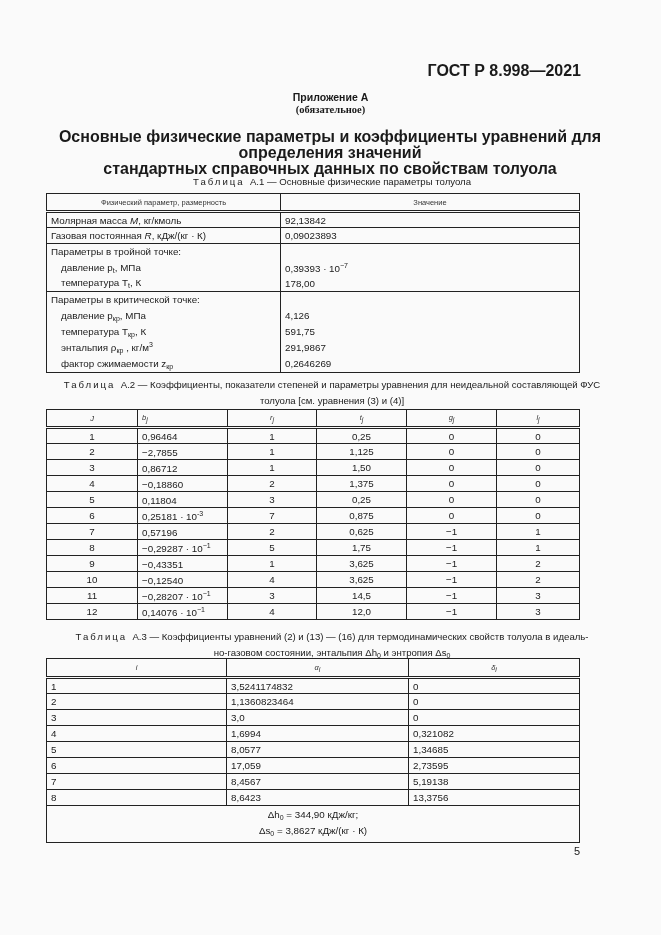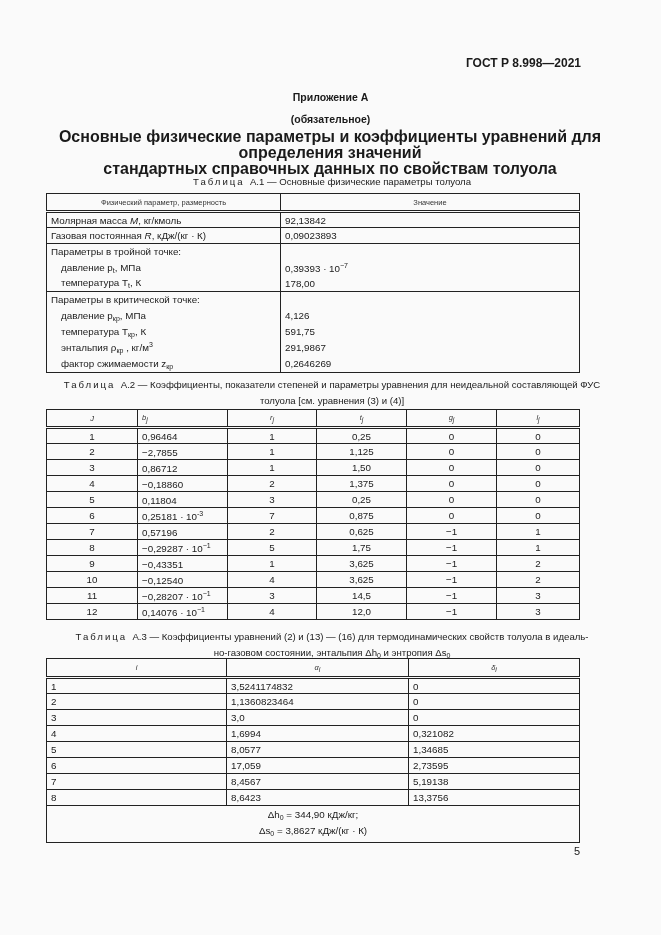--- a/index.html
+++ b/index.html
@@ -1,21 +1,21 @@
 <!DOCTYPE html>
 <html><head>
 <meta charset="utf-8">
 <style>
   html, body { margin: 0; padding: 0; }
   body {
     width: 661px; height: 935px; background: #fafafa; position: relative; overflow: hidden;
     font-family: "Liberation Sans", sans-serif; color: #1a1a1a;
   }
   .abs { position: absolute; }
-  .doc-id { right: 80px; top: 56px; font-size: 12px; font-weight: bold; }
+  .doc-id { right: 80px; top: 62px; font-size: 16px; font-weight: bold; }
   .annex { left: 0; width: 661px; text-align: center; font-weight: bold; font-size: 10.5px; }
   .main-title { left: 40px; width: 580px; text-align: center; font-weight: bold; font-size: 16px; line-height: 16px; top: 129px; }
   .caption { left: 62px; width: 540px; font-size: 9.6px; line-height: 16px; text-align: center; }
   .spaced { letter-spacing: 2px; }
   table { border-collapse: collapse; position: absolute; font-size: 9.8px; }
   td, th { border: 1px solid #222; padding: 0 4px; font-weight: normal; }
   th { font-size: 7.5px; color: #333; height: 16px; }
   thead tr { border-bottom: 3px double #222; }
   .c { text-align: center; }
   .nb td { border-top: none; border-bottom: none; }
@@ -24,21 +24,21 @@
   sup { font-size: 7px; vertical-align: 4px; }
   i { font-style: italic; }
   .page-num { left: 574px; top: 845px; font-size: 11px; }
 </style>
 </head>
 <body>
 
 <div class="abs doc-id">ГОСТ Р 8.998—2021</div>
 
 <div class="abs annex" style="top:91px;">Приложение А</div>
-<div class="abs annex" style="top:113px;">(обязательное)</div>
+<div class="abs annex" style="top:104px;font-family:Liberation Serif, serif;">(обязательное)</div>
 
 <div class="abs main-title">
   <div>Основные физические параметры и коэффициенты уравнений для определения значений</div>
   <div>стандартных справочных данных по свойствам толуола</div>
 </div>
 
 <div class="abs caption" style="top:174px;">
   <span class="spaced">Таблица</span>&nbsp;
   <span>А.1 — Основные физические параметры толуола</span>
 </div>

